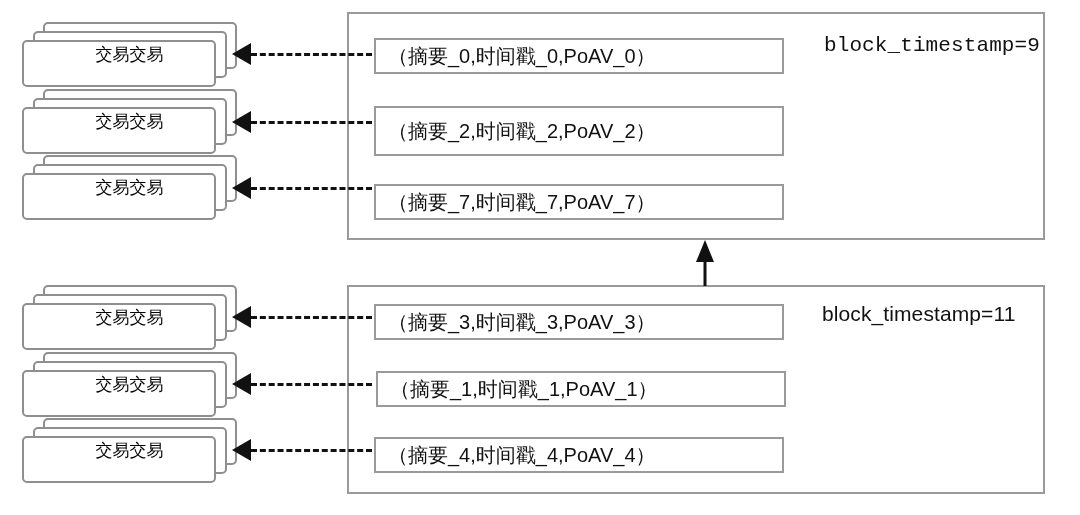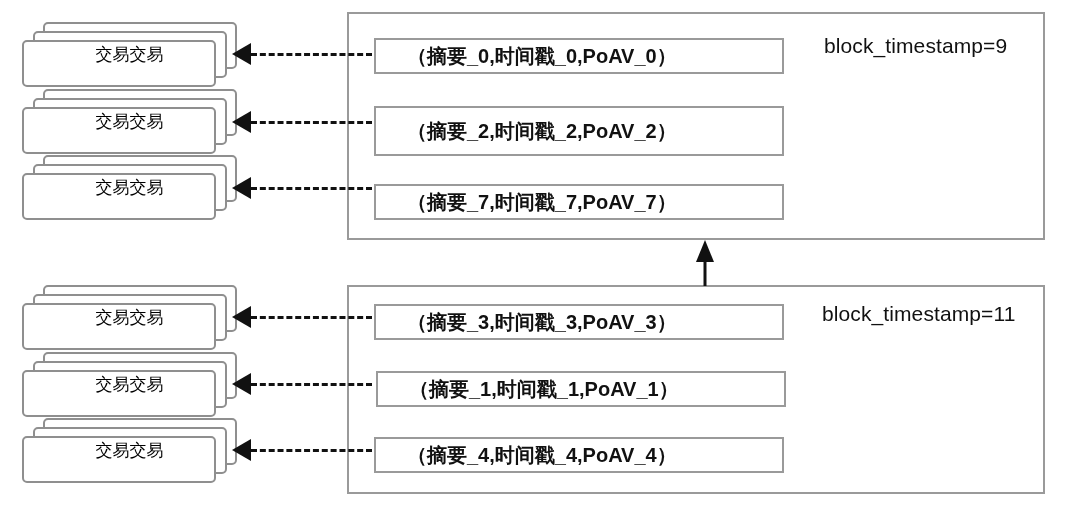--- a/index.html
+++ b/index.html
@@ -30,23 +30,22 @@
     position:absolute;
     border:2px solid #9a9a9a;
     background:#ffffff;
     box-sizing:border-box;
     display:flex;
     align-items:center;
   }
   .tuple span{
     font-size:20px;
     color:#111111;
-    padding-left:31px;
+    padding-left:12px;
     white-space:nowrap;
-    font-weight:bold;
   }
 
   
   .tx-stack{position:absolute;width:215px;height:66px;}
   .tx-card{
     position:absolute;
     width:194px;height:47px;
     border:2px solid #8f8f8f;
     border-radius:5px;
     background:#ffffff;
@@ -78,21 +77,21 @@
     border-right:19px solid #111111;
   }
   .block-link{position:absolute;}
 </style>
 </head>
 <body>
 
 <div id="canvas">
 
   <div class="block" style="left:347px;top:12px;width:698px;height:228px;">
-    <div class="block-label" style="left:475px;top:20px;">block_timestamp=9</div>
+    <div class="block-label" style="left:475px;top:20px;font-family:Liberation Mono, monospace;">block_timestamp=9</div>
 
     <div class="tuple" style="left:25px;top:24px;width:410px;height:36px;">
       <span>（摘要_0,时间戳_0,PoAV_0）</span>
     </div>
     <div class="tuple" style="left:25px;top:92px;width:410px;height:50px;">
       <span>（摘要_2,时间戳_2,PoAV_2）</span>
     </div>
     <div class="tuple" style="left:25px;top:158px;width:410px;height:36px;margin-top:12px;">
       <span>（摘要_7,时间戳_7,PoAV_7）</span>
     </div>

